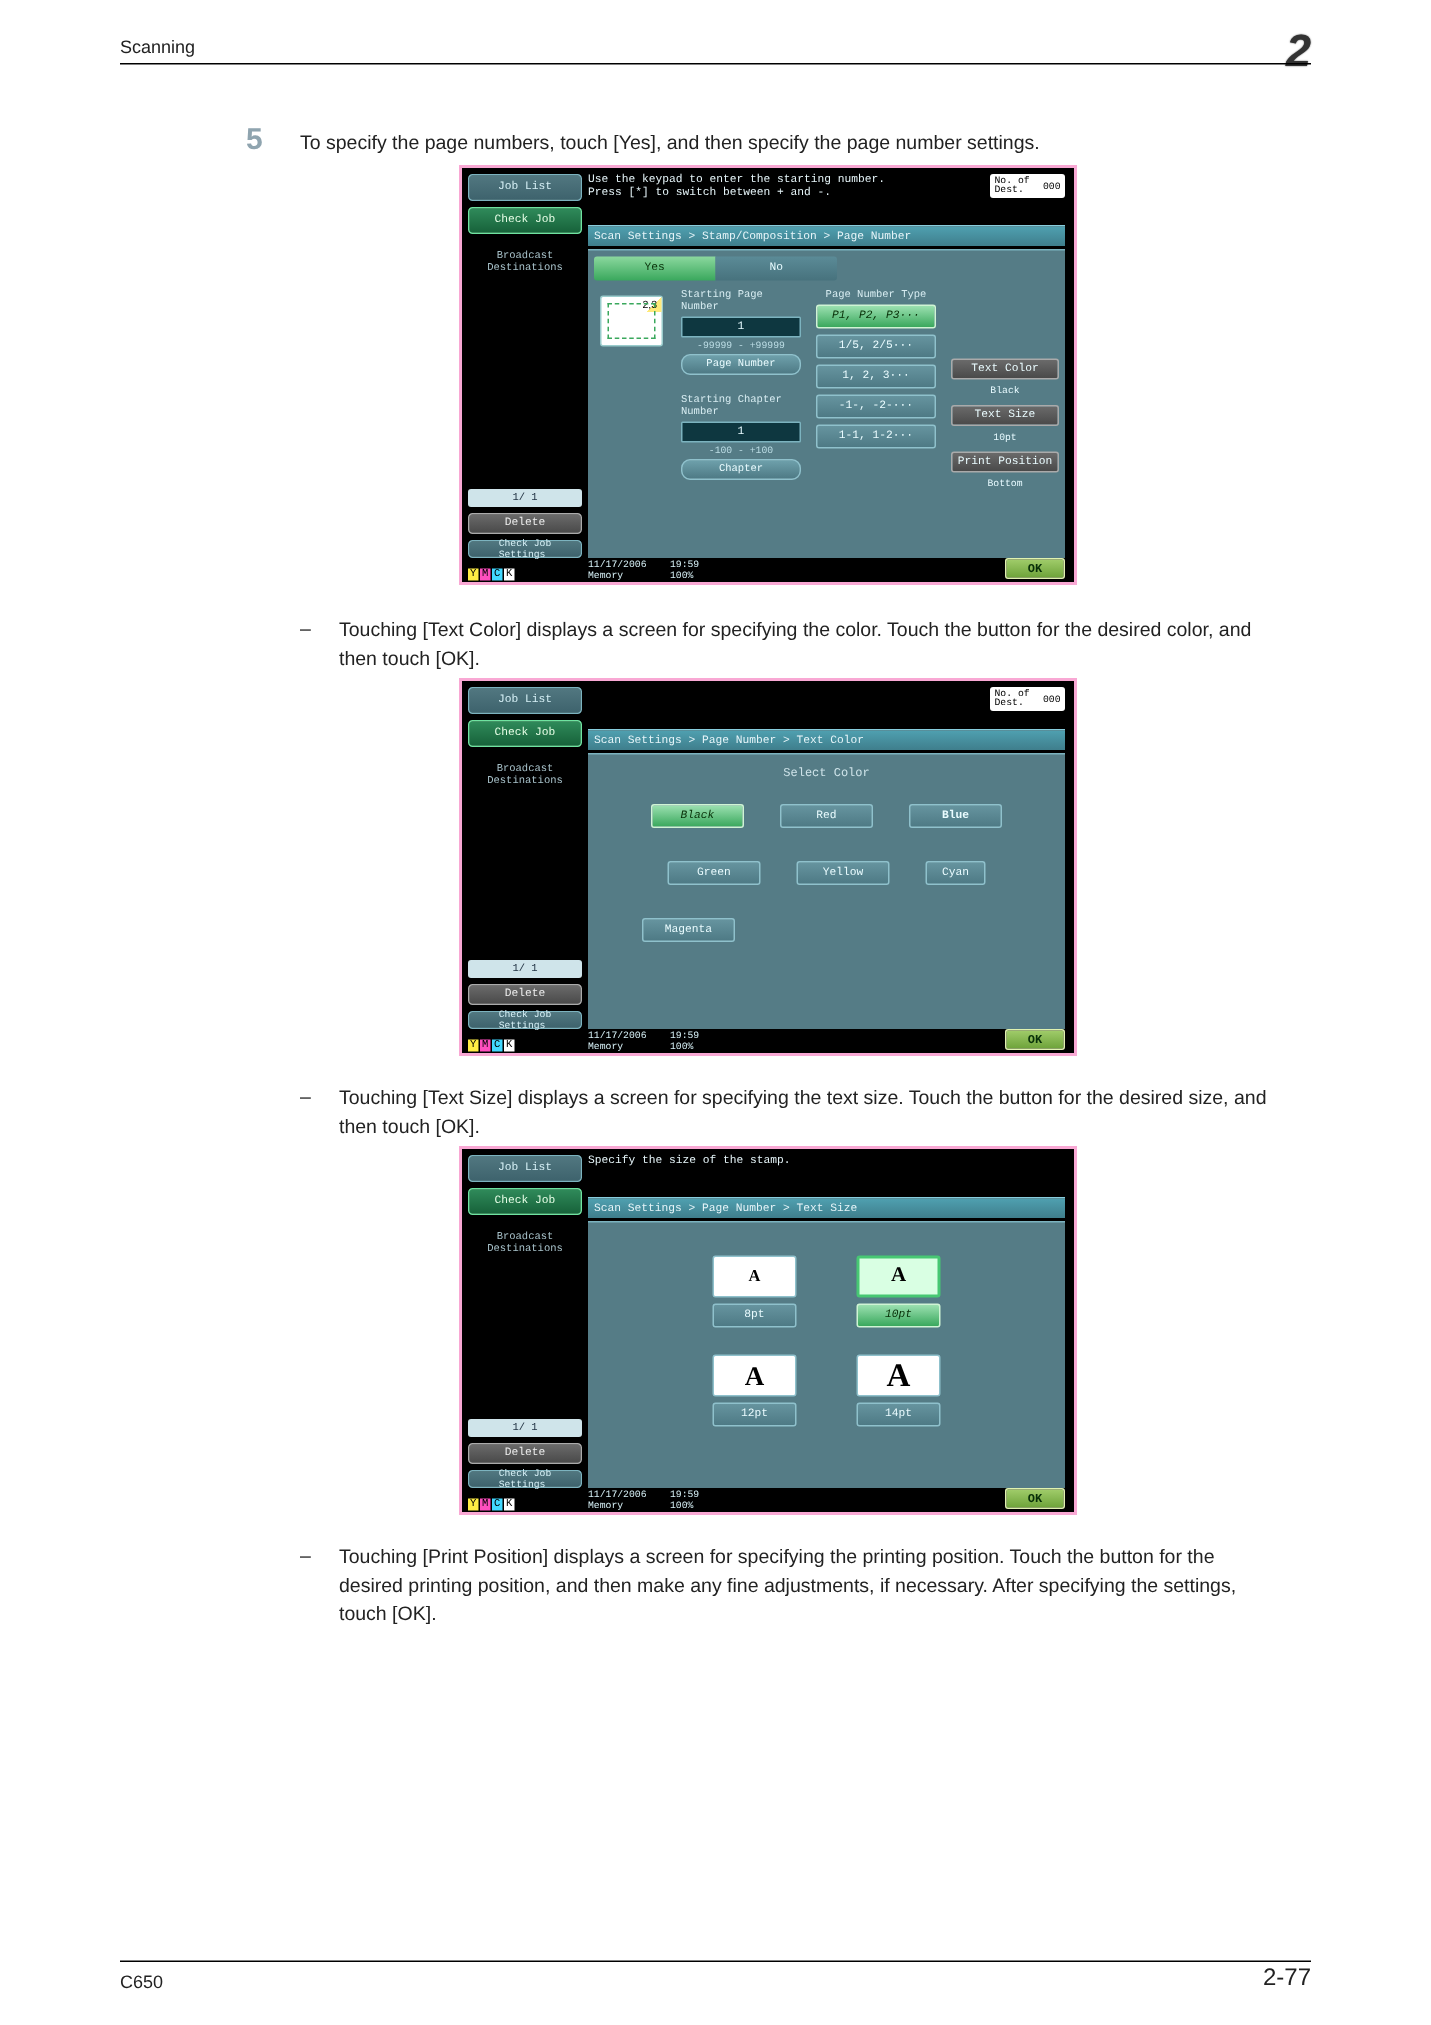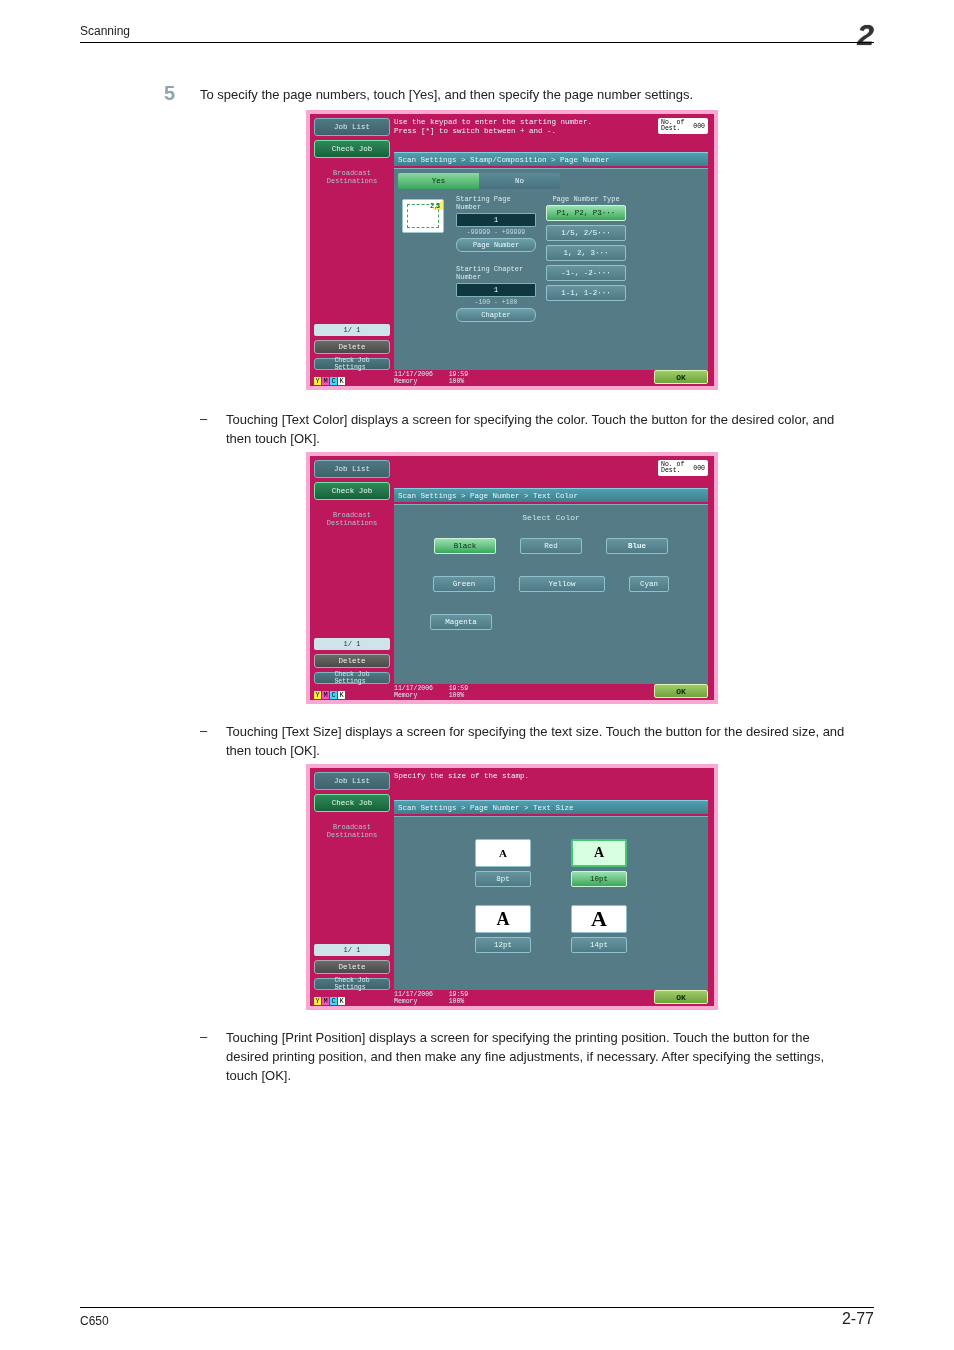--- a/index.html
+++ b/index.html
@@ -5,43 +5,43 @@
   * { box-sizing: border-box; margin: 0; padding: 0; }
   body { background: #fff; font-family: Arial, Helvetica, sans-serif; width: 954px; height: 1350px; position: relative; font-size: 13px; color: #222; }
   .hdr-line { position: absolute; top: 42px; left: 80px; right: 80px; border-top: 1px solid #000; }
   .hdr-text { position: absolute; top: 24px; left: 80px; font-size: 12px; }
   .hdr-num { position: absolute; top: 18px; right: 80px; font-size: 30px; font-style: italic; font-weight: bold; color: #333; text-shadow: 0 0 1px #333; }
   .step-num { position: absolute; font-size: 20px; font-weight: bold; color: #8fa4af; }
   .body-text { position: absolute; left: 200px; right: 100px; font-size: 13px; line-height: 1.45; }
   .dash { position: absolute; left: 200px; font-size: 13px; }
 
   
-  .panel { position: absolute; left: 306px; width: 412px; background:#be185d; color:#cfe4ea; font-family: "Lucida Console","Courier New",monospace; font-size:8px; border:4px solid #f9a8d4;}
+  .panel { position: absolute; left: 306px; width: 412px; background:#000000; color:#cfe4ea; font-family: "Lucida Console","Courier New",monospace; font-size:8px; border:2px solid #f9a8d4;}
   .panel .left-col{position:absolute;left:4px;top:4px;width:76px;bottom:16px;}
   .panel .side-btn{height:18px;background:linear-gradient(#517780,#3e636d);border:1px solid #7cb3bf;border-radius:3px;display:flex;align-items:center;justify-content:center;color:#d6f0f6;font-size:7.5px;margin-bottom:4px;text-align:center;}
   .panel .side-btn.sel{background:linear-gradient(#2f8a5a,#17623a);border-color:#6fe3a0;color:#e7ffe7;}
   .panel .side-label{font-size:7px;color:#a8c2ca;margin:12px 0 4px 0;text-align:center;line-height:1.1;}
   .panel .side-mini{height:12px;background:#cfe4ea;color:#234;border-radius:2px;display:flex;align-items:center;justify-content:center;font-size:7px;}
   .panel .side-lower{position:absolute;bottom:0;width:100%;}
   .panel .del-btn{height:14px;background:linear-gradient(#6a6a6a,#4a4a4a);border:1px solid #aaa;border-radius:3px;display:flex;align-items:center;justify-content:center;color:#eee;font-size:7.5px;margin-top:4px;}
   .panel .chk-btn{height:12px;background:linear-gradient(#517780,#3e636d);border:1px solid #7cb3bf;border-radius:3px;display:flex;align-items:center;justify-content:center;color:#d6f0f6;font-size:6.5px;margin-top:4px;}
   .panel .toner{position:absolute;left:4px;bottom:1px;height:12px;display:flex;gap:1px;align-items:flex-end;}
   .panel .toner span{display:inline-block;width:7px;text-align:center;font-size:7px;color:#000;}
   .ty{background:#ffee44;} .tm{background:#ff4fbf;} .tc{background:#41d8ff;} .tk{background:#fff;}
   .panel .tip{position:absolute;left:84px;top:4px;right:60px;font-size:7.5px;line-height:1.25;color:#e6f5f9;}
   .panel .nodest{position:absolute;right:6px;top:4px;width:50px;height:16px;background:#fff;color:#000;border-radius:2px;display:flex;align-items:center;justify-content:space-between;padding:0 3px;font-size:6.5px;}
   .panel .crumb{position:absolute;left:84px;top:32px;right:6px;height:14px;background:linear-gradient(#4fa0b0,#3f7e8c);border-top:1px solid #88cddd;display:flex;align-items:center;padding-left:4px;font-size:7.5px;color:#e6f5f9;}
   .panel .main{position:absolute;left:84px;top:48px;right:6px;bottom:16px;background:#557c86;border-top:1px solid #7cb3bf;}
   .panel .status{position:absolute;left:84px;bottom:1px;font-size:6.5px;color:#d6f0f6;line-height:1.1;}
-  .panel .okbtn{position:absolute;right:6px;bottom:2px;width:54px;height:14px;background:linear-gradient(#a0cc6a,#6ea33a);border:1px solid #dff2b0;border-radius:2px;display:flex;align-items:center;justify-content:center;color:#083008;font-size:8px;font-weight:bold;}
+  .panel .okbtn{position:absolute;right:6px;bottom:2px;width:40px;height:14px;background:linear-gradient(#a0cc6a,#6ea33a);border:1px solid #dff2b0;border-radius:2px;display:flex;align-items:center;justify-content:center;color:#083008;font-size:8px;font-weight:bold;}
   .seg{height:16px;border-radius:2px;display:flex;align-items:center;justify-content:center;font-size:7.5px;color:#e8fbff;}
   .seg.on{background:linear-gradient(#8bd89e,#3aa85d);color:#083008;}
   .seg.off{background:linear-gradient(#5b8b97,#47727d);}
   .opt{height:16px;background:linear-gradient(#66949f,#4e7a85);border:1px solid #8fc1cc;border-radius:2px;display:flex;align-items:center;justify-content:center;font-size:7.5px;color:#eafcff;margin-bottom:4px;}
-  .opt.sel{background:linear-gradient(#9be0b0,#3aa85d);border-color:#cff4d4;color:#083008;}
+  .opt.sel{background:linear-gradient(#9be0b0,#3aa85d);border-color:#cff4d4;color:#083008;font-style:italic;}
   .label-sm{font-size:7px;color:#d7ecf1;margin-bottom:2px;}
   .numbox{height:14px;background:#0e3740;border:1px solid #7cb3bf;color:#e8fbff;display:flex;align-items:center;justify-content:center;font-size:7.5px;border-radius:1px;}
   .range{font-size:6.5px;color:#bcdde5;text-align:center;margin:2px 0;}
   .mini-btn{height:14px;background:linear-gradient(#6ea0ab,#4e7a85);border:1px solid #8fc1cc;border-radius:6px;display:flex;align-items:center;justify-content:center;font-size:7px;color:#eafcff;}
   .sub-lbl{font-size:6.5px;text-align:center;color:#e7faff;}
   .preview{width:42px;height:34px;background:#fff;border:1px solid #9cc;border-radius:2px;position:relative;margin-top:4px;}
   .preview::after{content:"";position:absolute;left:4px;right:4px;top:4px;bottom:4px;border:1px dashed #3aa85d;}
   .preview .folded{position:absolute;right:0;top:0;width:10px;height:10px;background:linear-gradient(135deg,#fff 50%,#ffea7a 50%);}
   .Abox{width:56px;height:28px;background:#fff;border:1px solid #8fc1cc;border-radius:2px;display:flex;align-items:center;justify-content:center;color:#000;font-family:Georgia,serif;font-weight:bold;}
   .Abox .m{font-size:14px;} .Abox .lg{font-size:18px;} .Abox .xl{font-size:22px;} .Abox .sm{font-size:11px;}
@@ -117,20 +117,28 @@
 
     <div style="position:absolute;left:152px;top:26px;width:80px;">
       <div class="label-sm" style="text-align:center;">Page Number Type</div>
       <div class="opt sel">P1, P2, P3···</div>
       <div class="opt">1/5, 2/5···</div>
       <div class="opt">1, 2, 3···</div>
       <div class="opt">-1-, -2-···</div>
       <div class="opt">1-1, 1-2···</div>
     </div>
 
+    <div style="position:absolute;right:4px;top:72px;width:72px;">
+      <div class="opt" style="height:14px;background:linear-gradient(#6a6a6a,#4a4a4a);border-color:#aaa;">Text Color</div>
+      <div class="sub-lbl">Black</div>
+      <div class="opt" style="height:14px;margin-top:6px;background:linear-gradient(#6a6a6a,#4a4a4a);border-color:#aaa;">Text Size</div>
+      <div class="sub-lbl">10pt</div>
+      <div class="opt" style="height:14px;margin-top:6px;background:linear-gradient(#6a6a6a,#4a4a4a);border-color:#aaa;">Print Position</div>
+      <div class="sub-lbl">Bottom</div>
+    </div>
   </div>
   <div class="status">
     <span>11/17/2006</span>&nbsp;&nbsp;&nbsp;&nbsp;<span>19:59</span><br>
     <span>Memory</span>&nbsp;&nbsp;&nbsp;&nbsp;&nbsp;&nbsp;&nbsp;&nbsp;<span>100%</span>
   </div>
   <div class="okbtn">OK</div>
 </div>
 
 <div class="dash" style="top:411px;">–</div>
 <div class="body-text" style="top:411px;left:226px;">Touching [Text Color] displays a screen for specifying the color. Touch the button for the desired color, and then touch [OK].</div>
@@ -162,21 +170,21 @@
   <div class="crumb">Scan Settings &gt; Page Number &gt; Text Color</div>
   <div class="main">
     <div style="text-align:center;padding:8px 0 6px 0;font-size:8px;">Select Color</div>
     <div style="display:flex;gap:24px;justify-content:center;margin-top:10px;">
       <div class="opt sel" style="width:62px;">Black</div>
       <div class="opt" style="width:62px;">Red</div>
       <div class="opt" style="width:62px;font-weight:bold;">Blue</div>
     </div>
     <div style="display:flex;gap:24px;justify-content:center;margin-top:18px;">
       <div class="opt" style="width:62px;">Green</div>
-      <div class="opt" style="width:86px;">Yellow</div>
+      <div class="opt" style="width:62px;">Yellow</div>
       <div class="opt" style="width:40px;">Cyan</div>
     </div>
     <div style="display:flex;gap:24px;justify-content:flex-start;margin:18px 0 0 36px;">
       <div class="opt" style="width:62px;">Magenta</div>
     </div>
   </div>
   <div class="status">
     <span>11/17/2006</span>&nbsp;&nbsp;&nbsp;&nbsp;<span>19:59</span><br>
     <span>Memory</span>&nbsp;&nbsp;&nbsp;&nbsp;&nbsp;&nbsp;&nbsp;&nbsp;<span>100%</span>
   </div>

